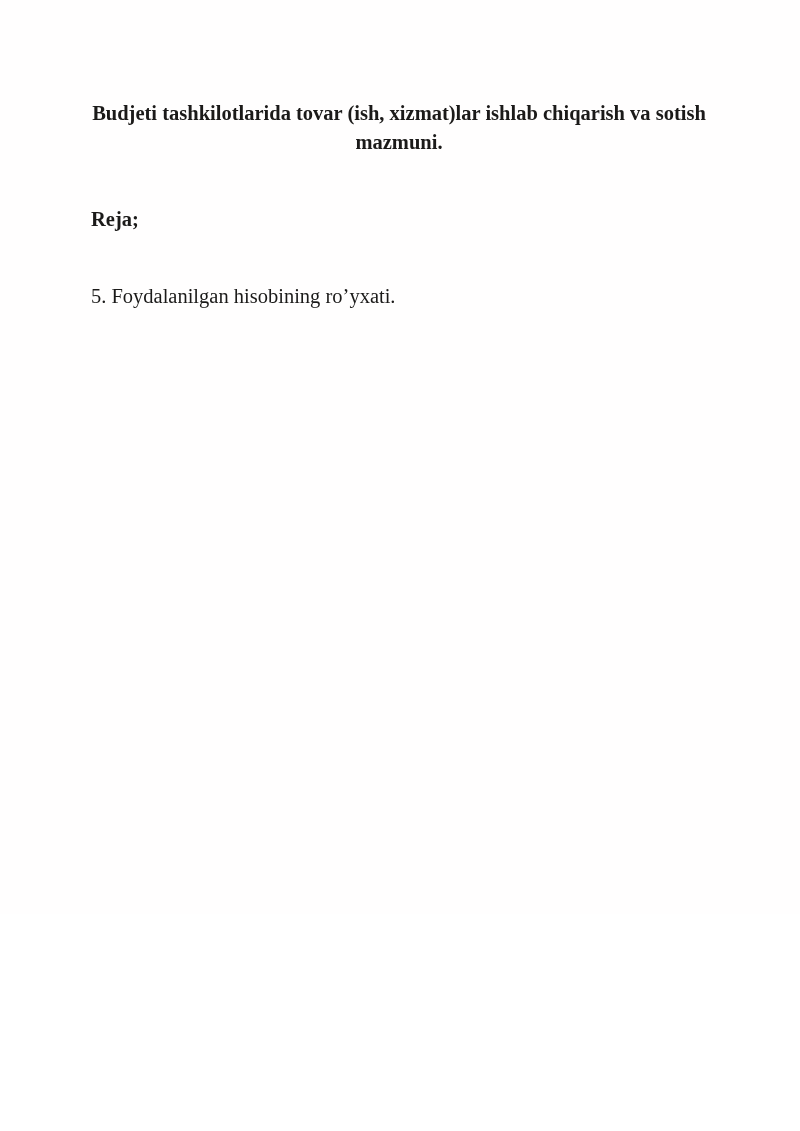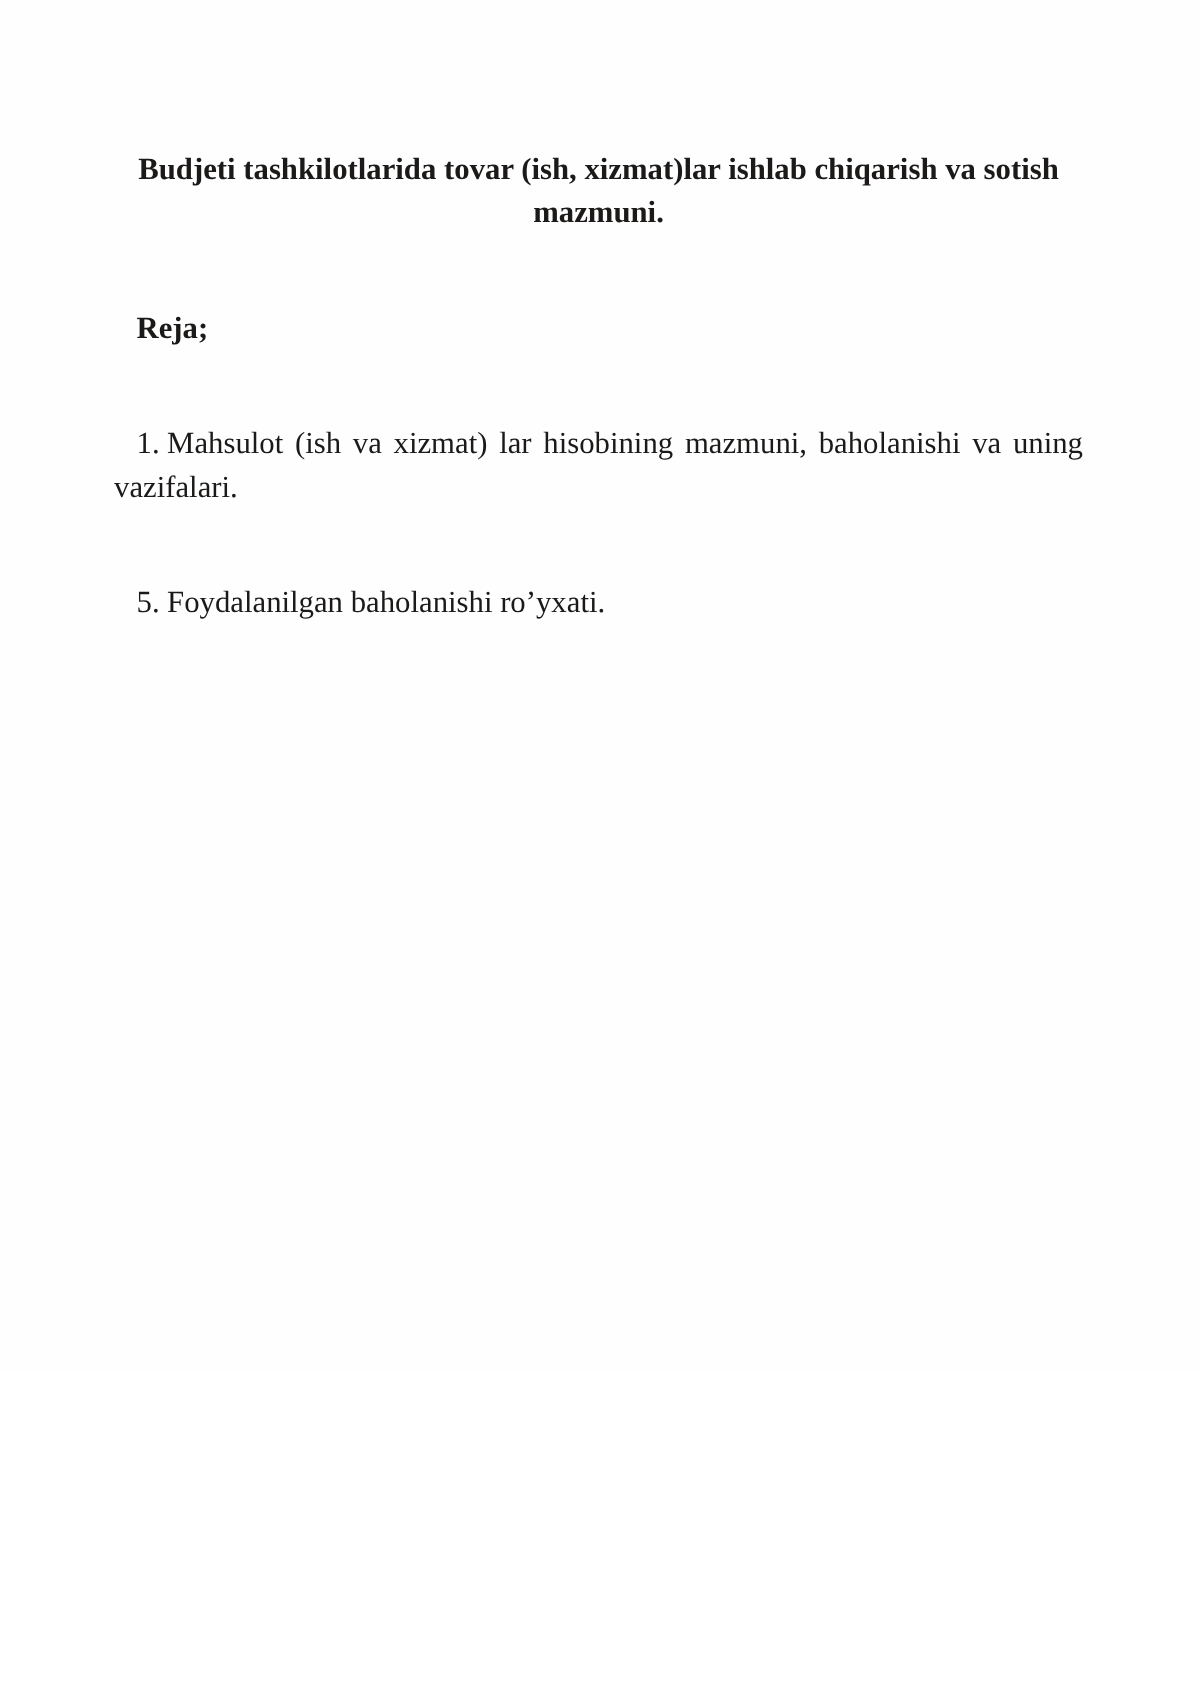--- a/index.html
+++ b/index.html
@@ -55,28 +55,24 @@
   <div class="content">
 
     <div class="title">
       <div class="tline">Budjeti tashkilotlarida tovar (ish, xizmat)lar ishlab chiqarish va sotish</div>
       <div class="tline">mazmuni.</div>
     </div>
 
     <div class="para fl bold">Reja;</div>
 
 
-    <div class="para">
-      <div class="fl jline"><span class="num">1.</span><span>Mahsulot (ish va xizmat) lar hisobining mazmuni, baholanishi va uning</span></div>
-      <div>vazifalari.</div>
-    </div>
 
 
     <div class="para">
     </div>
 
 
-    <div class="para fl"><span class="num">5.</span><span>Foydalanilgan baholanishi ro’yxati.</span></div>
+    <div class="para fl"><span class="num">5.</span><span>Foydalanilgan hisobining ro’yxati.</span></div>
 
   </div>
 
   <div class="pageno">2</div>
 </div>
 
 </body></html>

